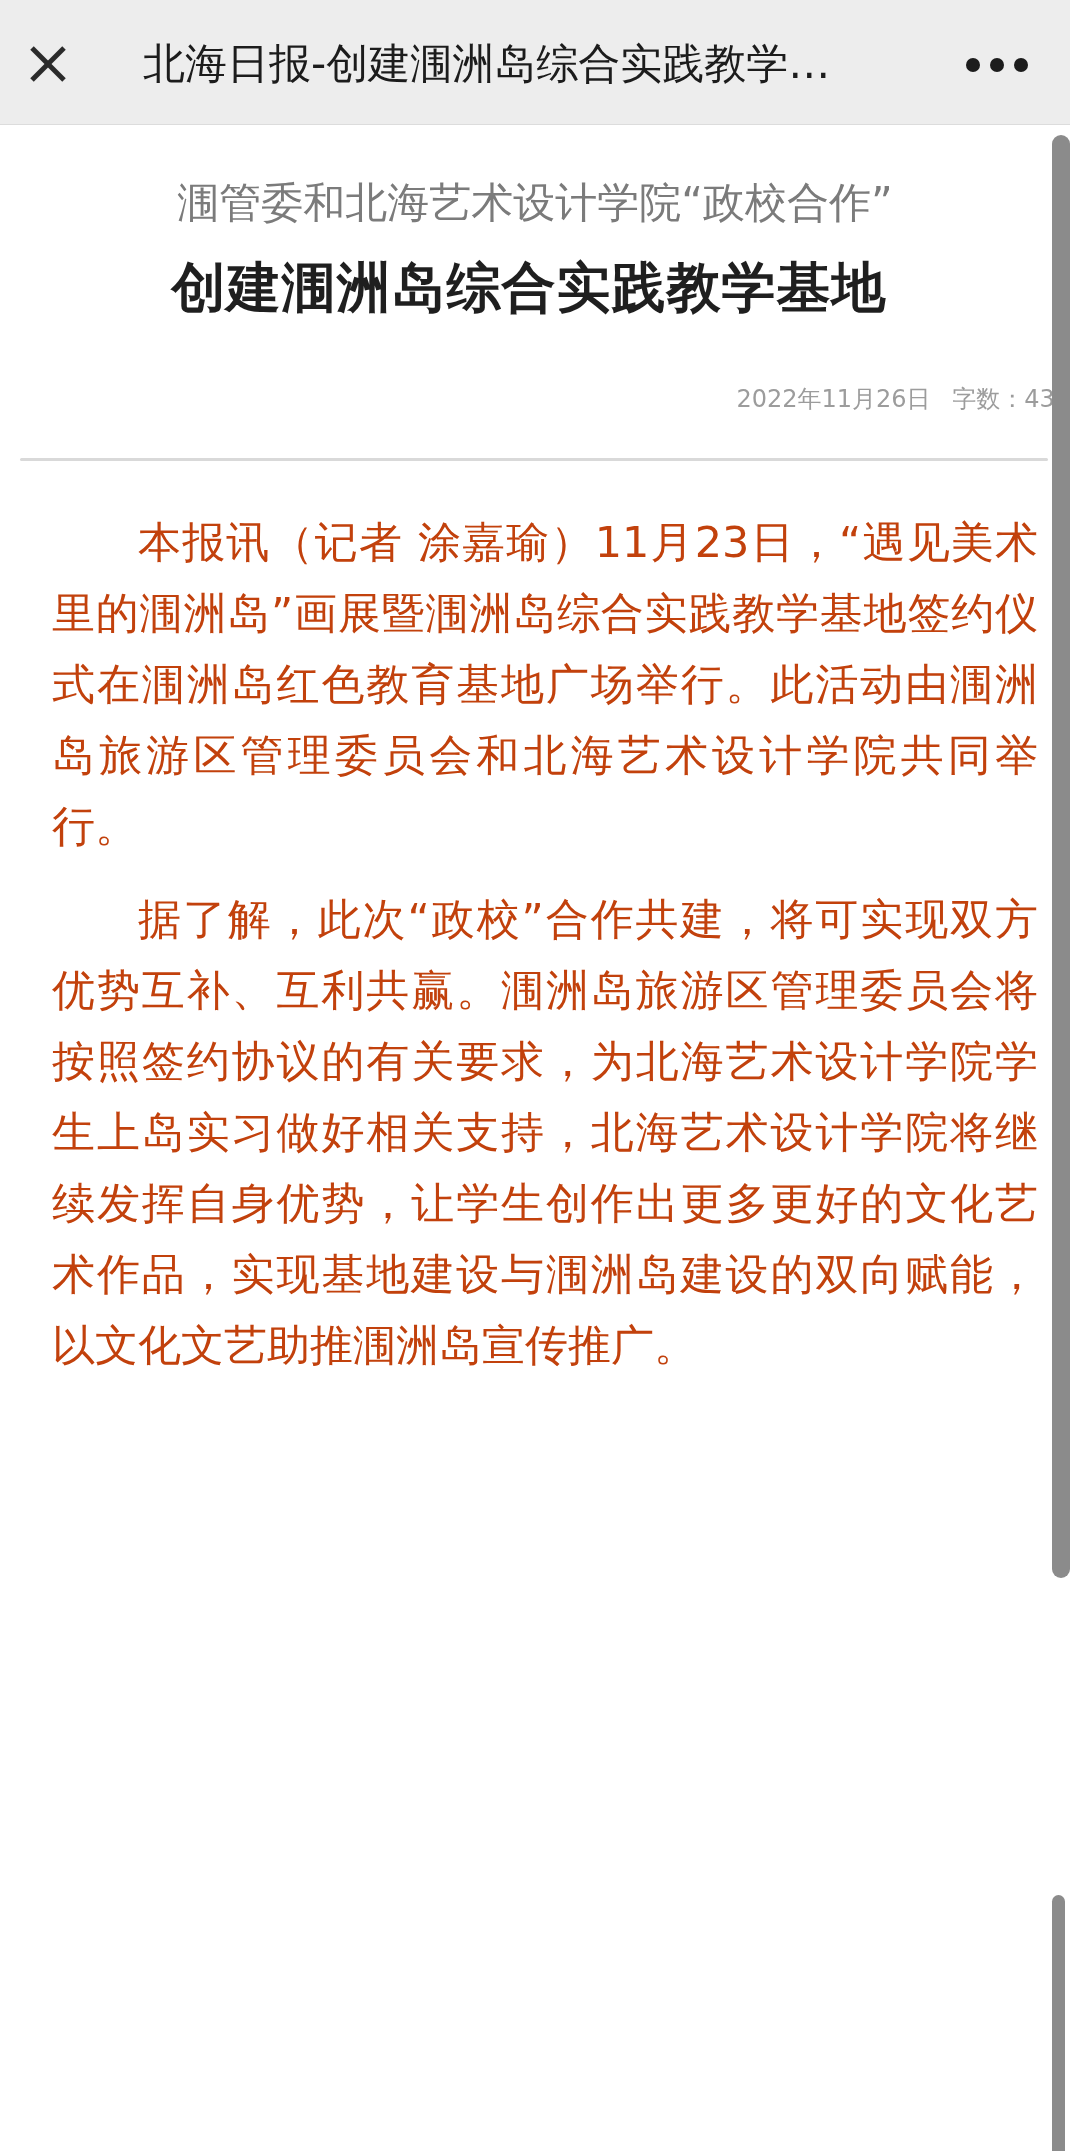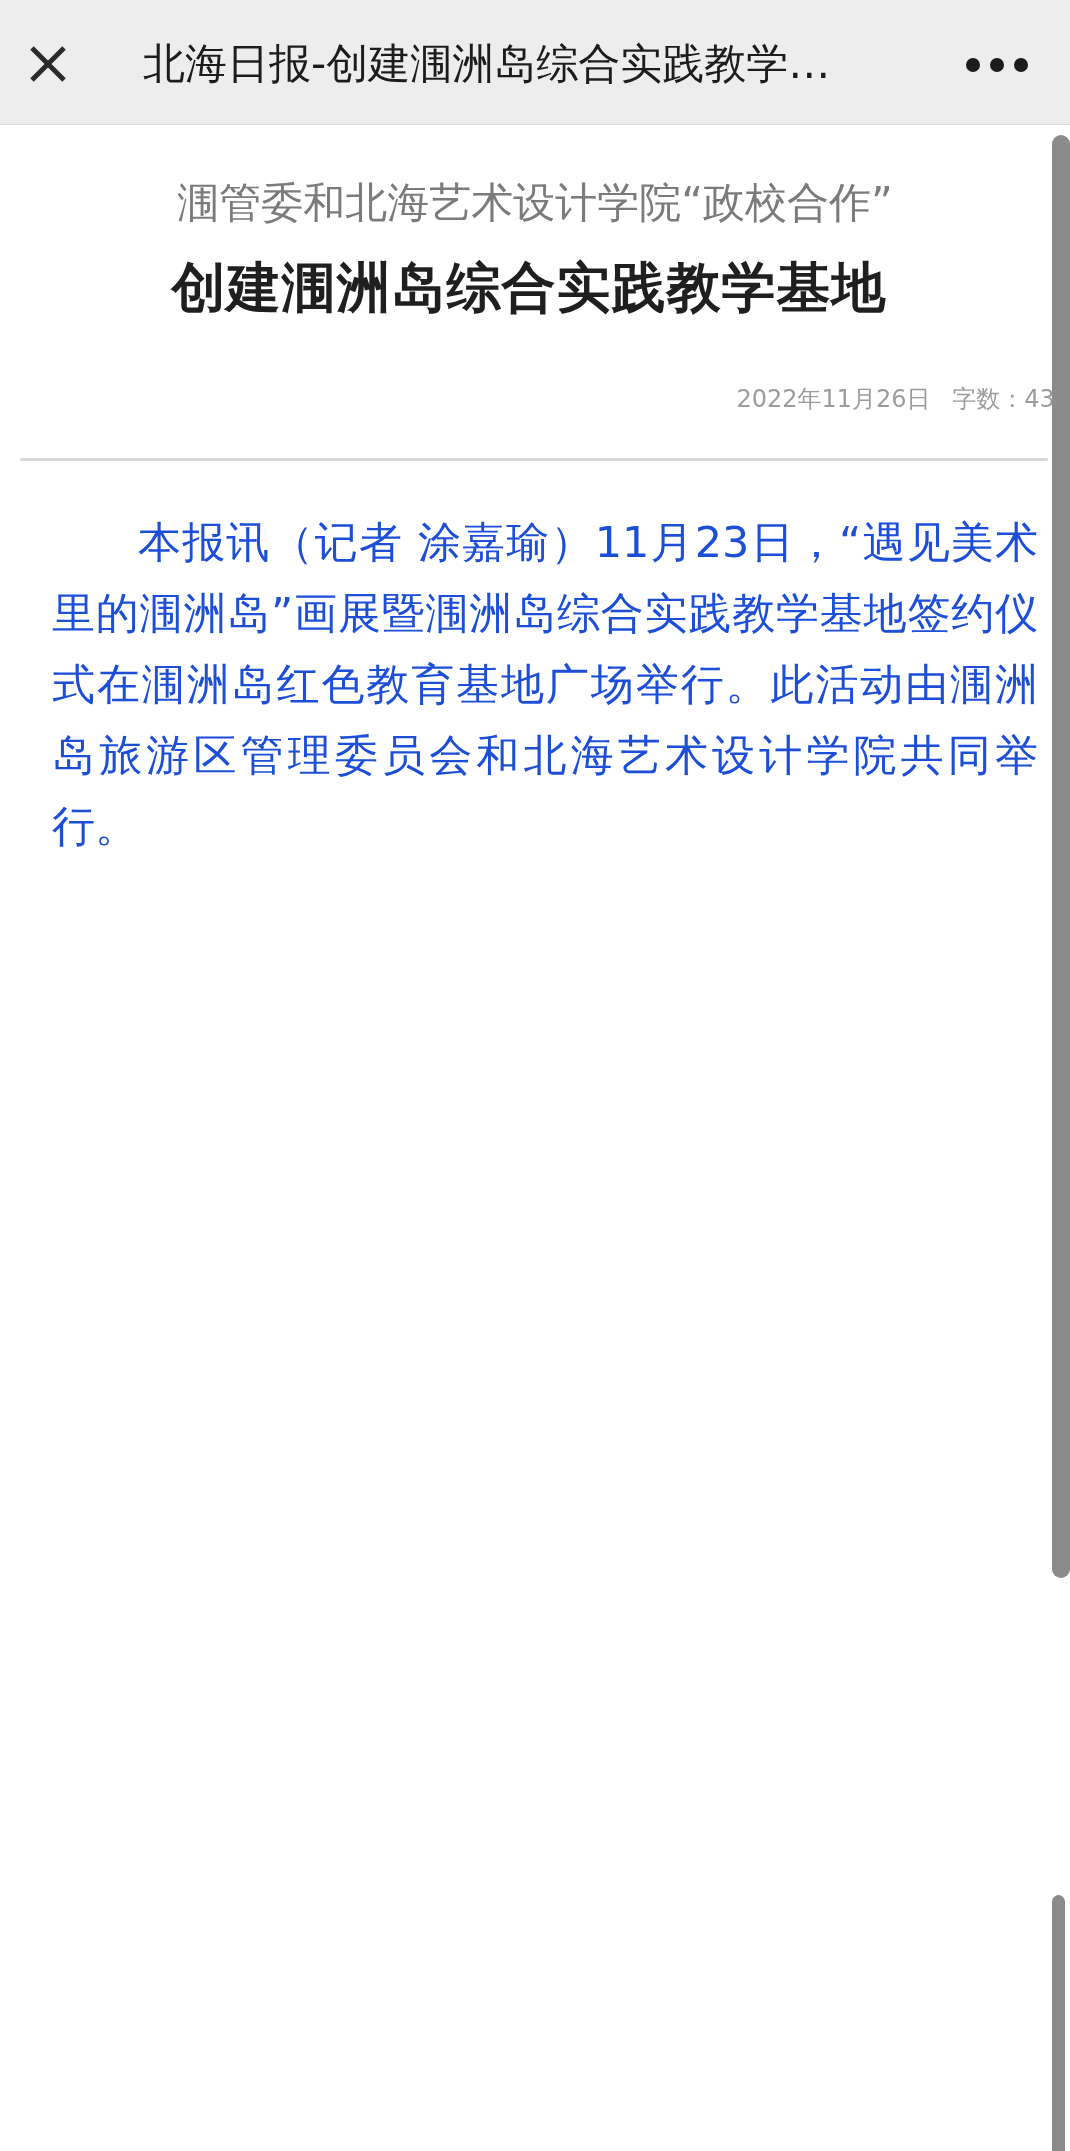--- a/index.html
+++ b/index.html
@@ -74,21 +74,21 @@
     height: 3px;
     background: #d9d9d9;
     border-radius: 2px;
   }
 
   
   .article-body {
     margin: 46px 32px 0 52px;
     font-size: 43px;
     line-height: 71px;
-    color: #1d4ed8;
+    color: #c2410c;
     text-align: justify;
   }
   .article-body p {
     margin: 0 0 22px 0;
     text-indent: 2em;
   }
 
   
   .scroll-thumb-main {
     position: absolute;
@@ -129,16 +129,17 @@
   <div class="meta">
     <span class="date">2022年11月26日</span>
     <span class="word-count">字数：437</span>
   </div>
 </section>
 
 <div class="divider"></div>
 
 <article class="article-body">
   <p>本报讯（记者 涂嘉瑜）11月23日，“遇见美术里的涠洲岛”画展暨涠洲岛综合实践教学基地签约仪式在涠洲岛红色教育基地广场举行。此活动由涠洲岛旅游区管理委员会和北海艺术设计学院共同举行。</p>
+  <p>据了解，此次“政校”合作共建，将可实现双方优势互补、互利共赢。涠洲岛旅游区管理委员会将按照签约协议的有关要求，为北海艺术设计学院学生上岛实习做好相关支持，北海艺术设计学院将继续发挥自身优势，让学生创作出更多更好的文化艺术作品，实现基地建设与涠洲岛建设的双向赋能，以文化文艺助推涠洲岛宣传推广。</p>
 </article>
 
 <div class="scroll-thumb-main"></div>
 <div class="scroll-thumb-secondary"></div>
 
 </body></html>

